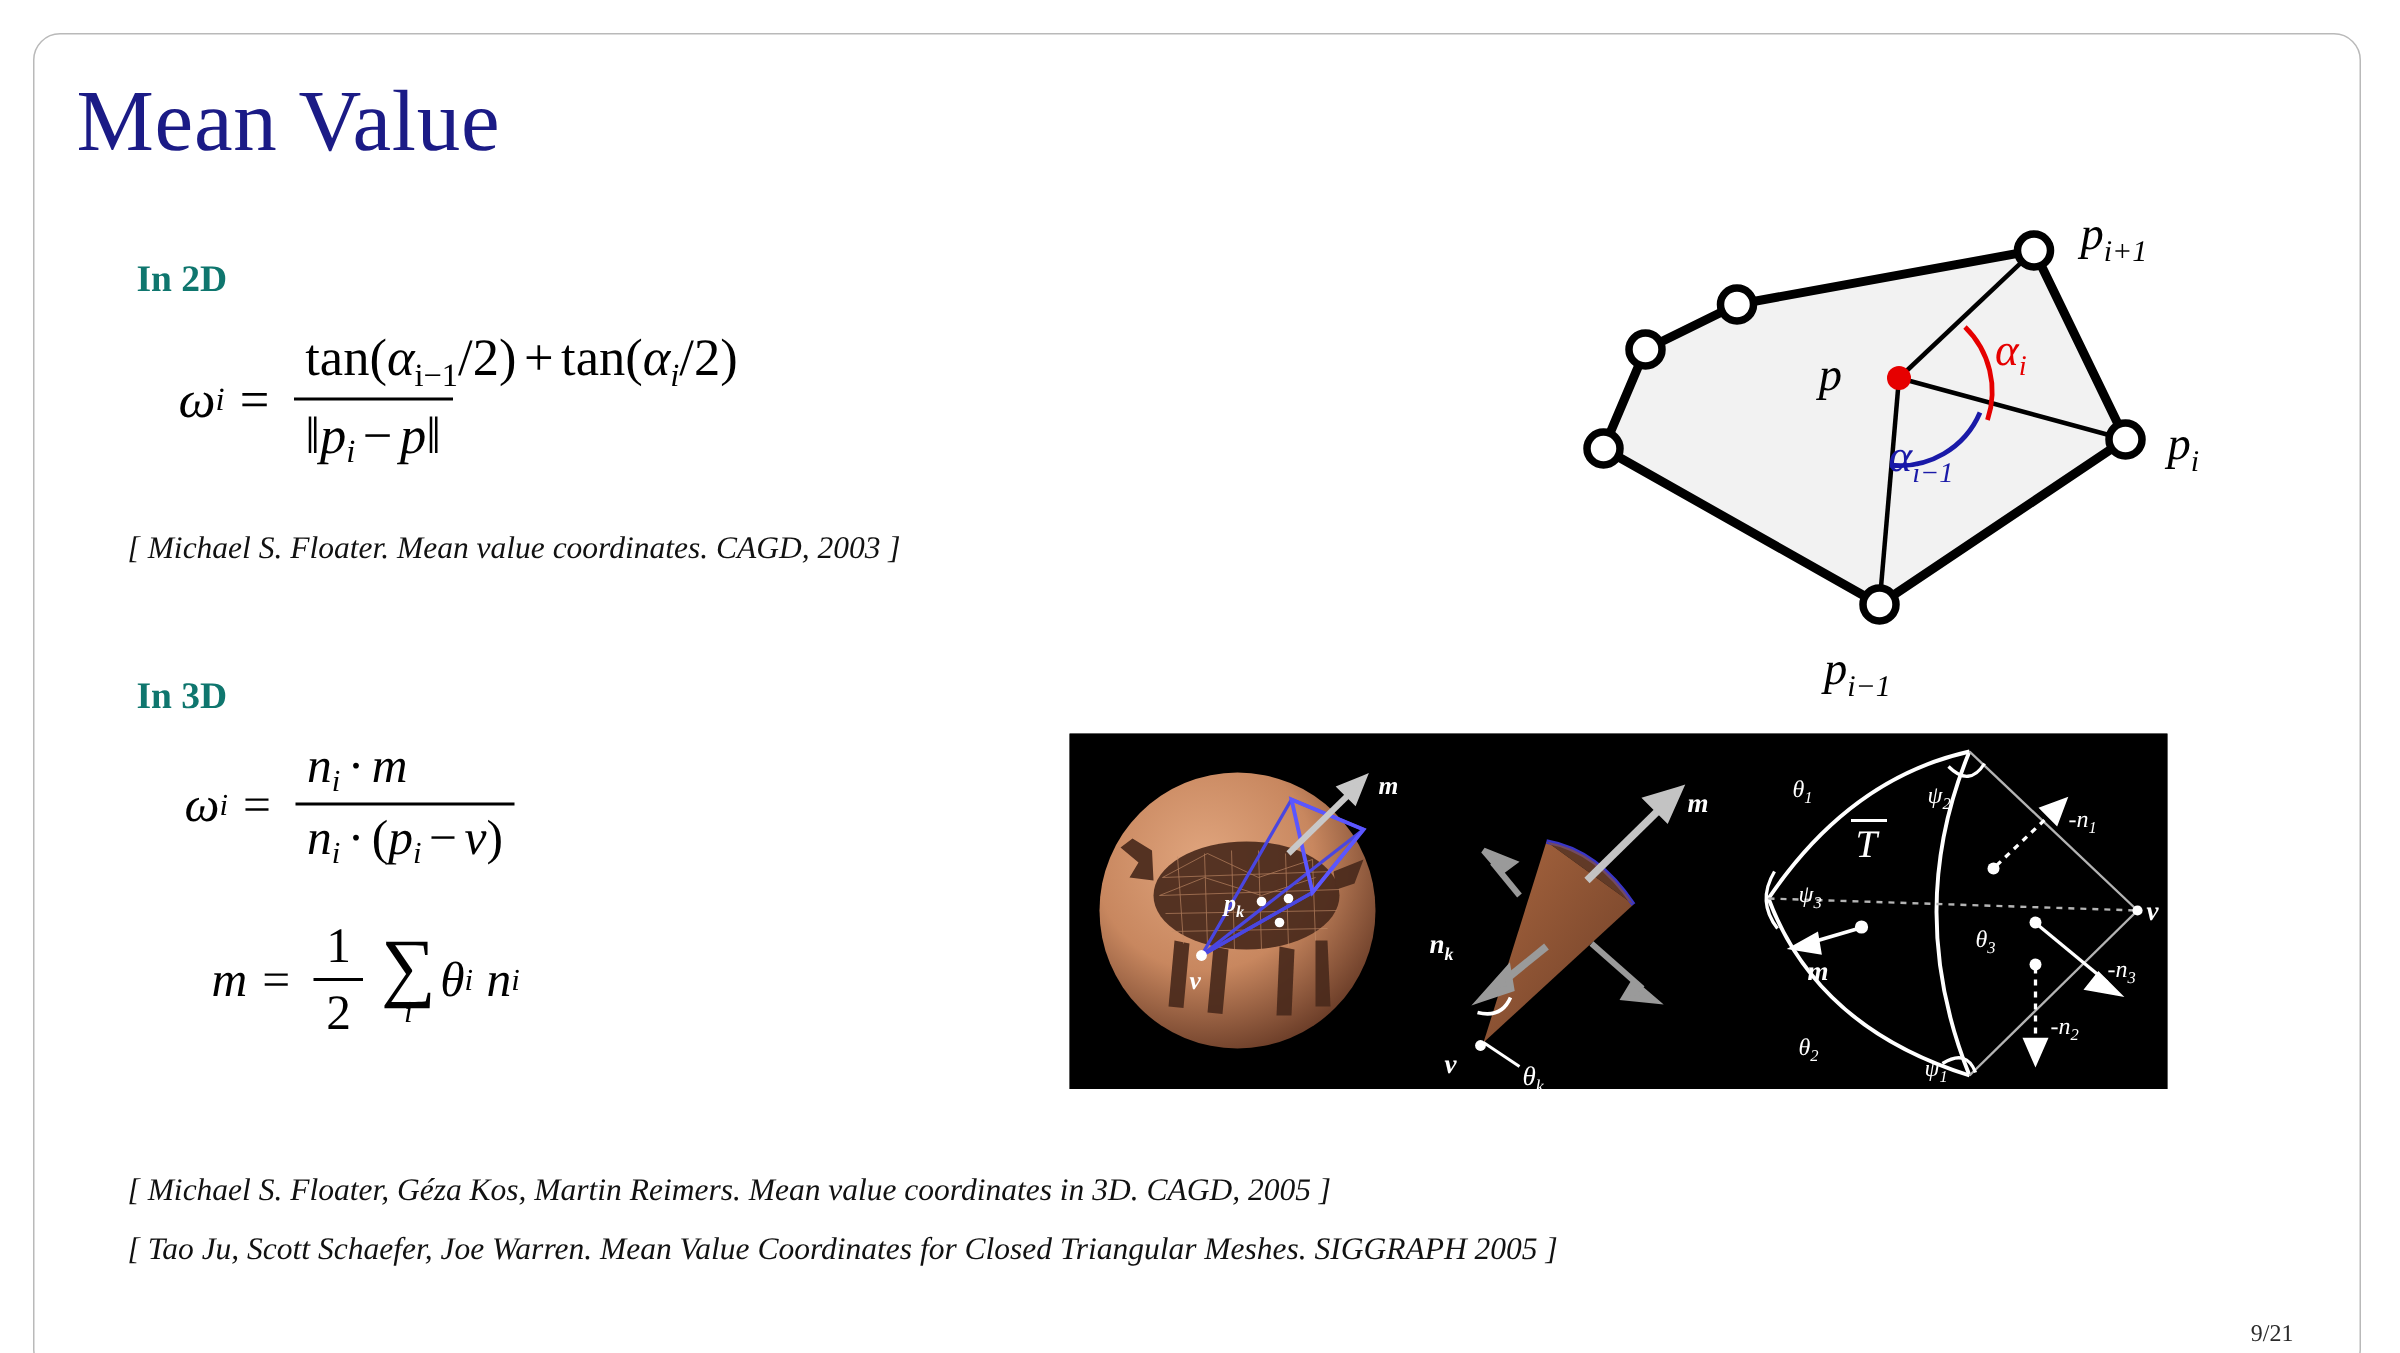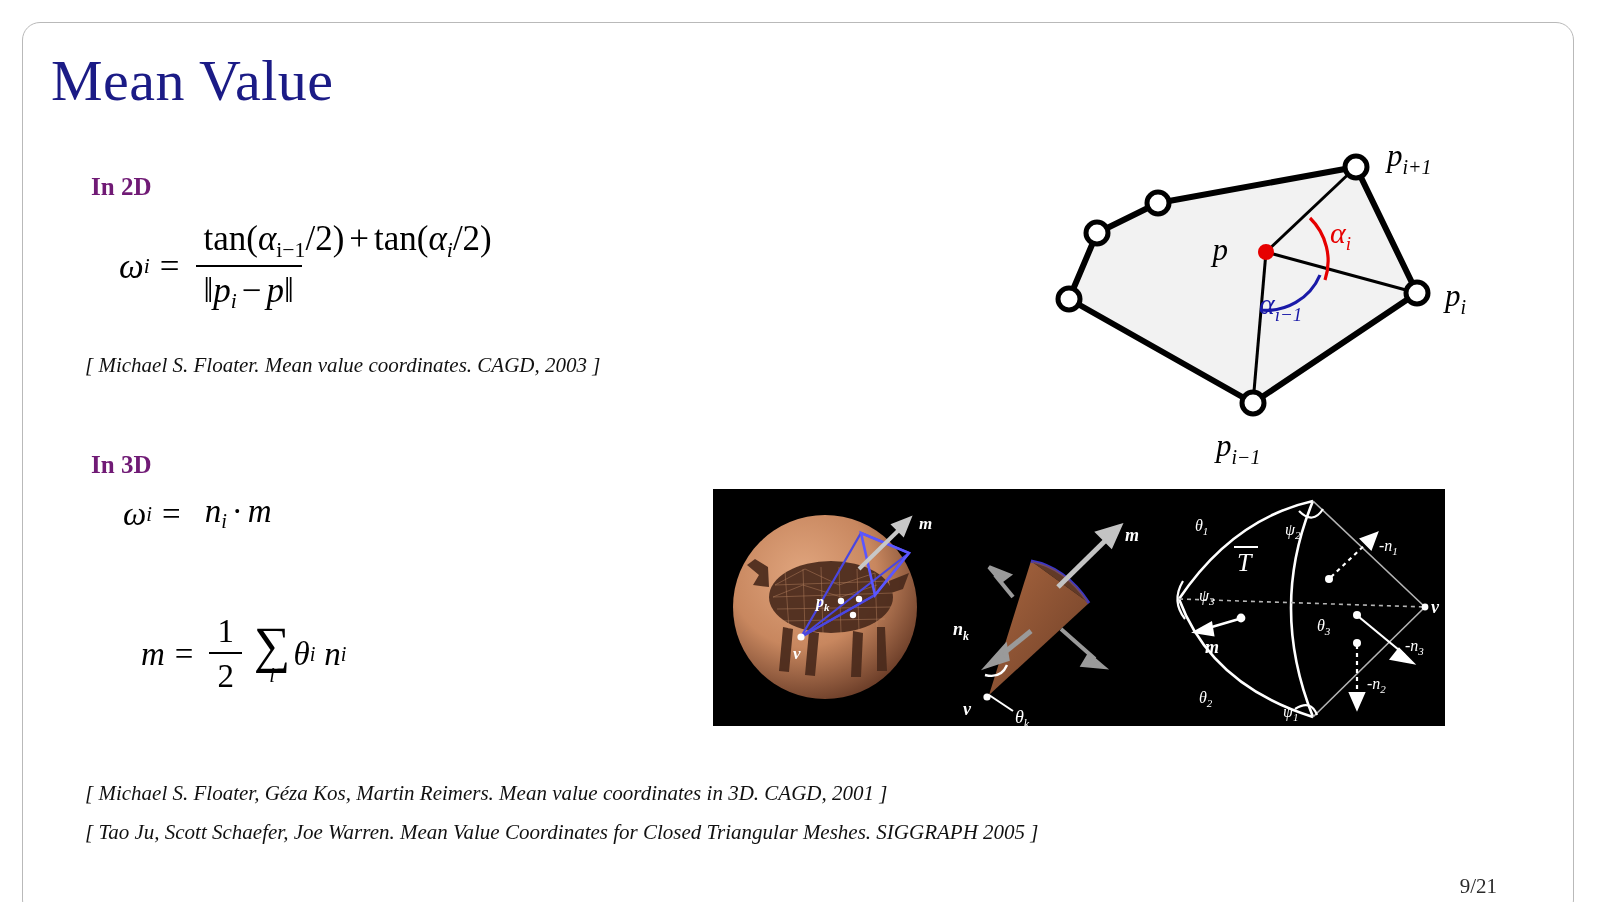--- a/index.html
+++ b/index.html
@@ -35,21 +35,21 @@
     letter-spacing: 0.5px;
     line-height: 1.1;
     white-space: nowrap;
   }
 
   
   .section-heading {
     position: absolute;
     font-size: 25px;
     font-weight: bold;
-    color: #701a75;
+    color: #0f766e;
     white-space: nowrap;
   }
   #heading-2d { left: 68px; top: 150px; }
   #heading-3d { left: 68px; top: 428px; }
 
   
   .math {
     position: absolute;
     color: #000000;
     font-family: "Liberation Serif", "DejaVu Serif", serif;
@@ -106,23 +106,23 @@
     color: #111111;
     white-space: nowrap;
   }
   #cite-2d { left: 62px; top: 330px; }
   #cite-3d-a { left: 62px; top: 758px; }
   #cite-3d-b { left: 62px; top: 785px; margin-top: 12px; }
 
   
   #page-number {
     position: absolute;
-    right: 76px;
+    right: 44px;
     bottom: 18px;
-    font-size: 21px;
+    font-size: 16px;
     color: #2a2a2a;
     margin-top: 22px;
   }
 
   
   #polygon-figure {
     position: absolute;
     left: 985px;
     top: 85px;
     width: 520px;
@@ -166,20 +166,21 @@
 
   <div class="section-heading" id="heading-3d">In 3D</div>
 
   <div class="math" id="formula-3d-omega">
     <div class="mrow">
       <span class="mi">ω</span>
         <span class="sub">i</span>
       <span class="eq mup">=</span>
       <span class="frac">
         <span class="num"><span class="mi">n</span><span class="sub">i</span><span class="op mup">·</span><span class="mi">m</span></span>
+        <span class="den"><span class="mi">n</span><span class="sub">i</span><span class="op mup">·</span><span class="mup">(</span><span class="mi">p</span><span class="sub">i</span><span class="op mup">−</span><span class="mi">v</span><span class="mup">)</span></span>
       </span>
     </div>
   </div>
 
   <div class="math" id="formula-3d-m">
     <div class="mrow">
       <span class="mi">m</span>
       <span class="eq mup">=</span>
       <span class="frac">
         <span class="num mup">1</span>
@@ -190,21 +191,21 @@
         <span class="sumidx">i</span>
       </span>
       <span class="mi">θ</span>
         <span class="sub">i</span>
       <span style="width:9px"></span>
       <span class="mi">n</span>
         <span class="sub">i</span>
     </div>
   </div>
 
-  <div class="citation" id="cite-3d-a">[ Michael S. Floater, Géza Kos, Martin Reimers. Mean value coordinates in 3D. CAGD, 2001 ]</div>
+  <div class="citation" id="cite-3d-a">[ Michael S. Floater, Géza Kos, Martin Reimers. Mean value coordinates in 3D. CAGD, 2005 ]</div>
   <div class="citation" id="cite-3d-b">[ Tao Ju, Scott Schaefer, Joe Warren. Mean Value Coordinates for Closed Triangular Meshes. SIGGRAPH 2005 ]</div>
 
   <div id="polygon-figure">
     <svg width="520" height="360" viewBox="0 0 520 360" xmlns="http://www.w3.org/2000/svg">
 
       <polygon points="348,59 150,95 89,125 61,191 245,295 409,185" fill="#f2f2f2" stroke="#000000" stroke-width="6" stroke-linejoin="round"></polygon>
 
       <line x1="258" y1="144" x2="348" y2="59" stroke="#000000" stroke-width="3"></line>
       <line x1="258" y1="144" x2="409" y2="185" stroke="#000000" stroke-width="3"></line>
       <line x1="258" y1="144" x2="245" y2="295" stroke="#000000" stroke-width="3"></line>

